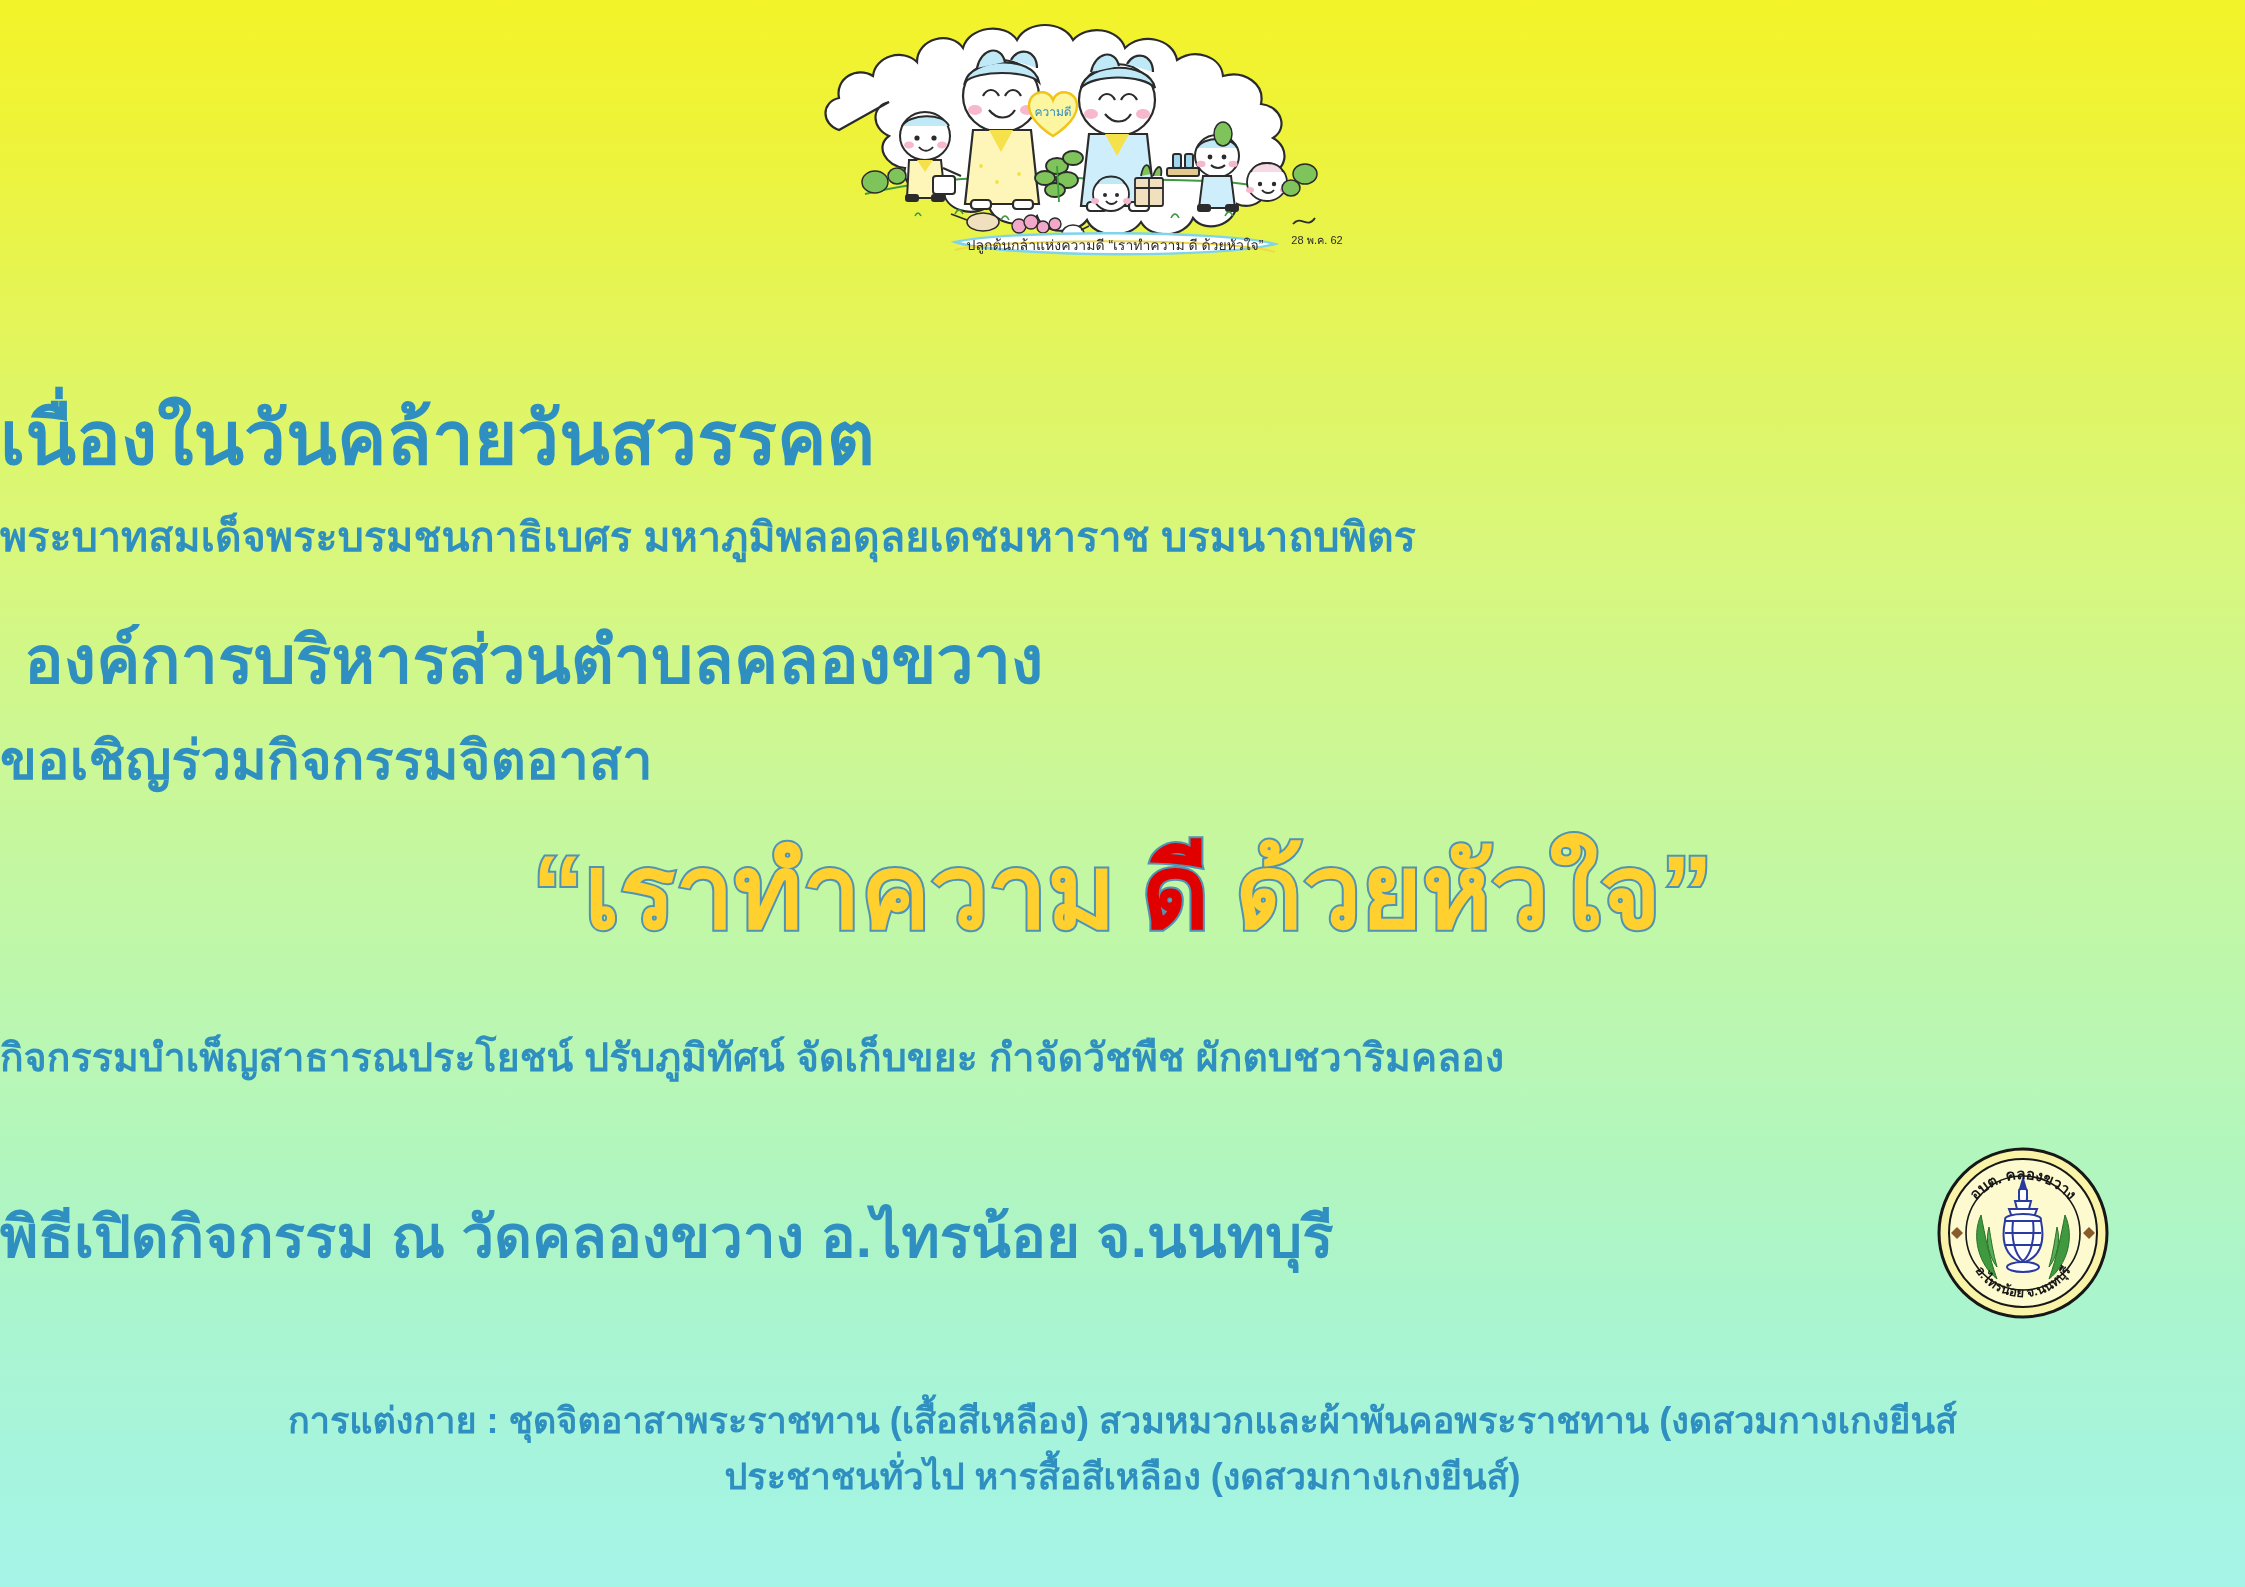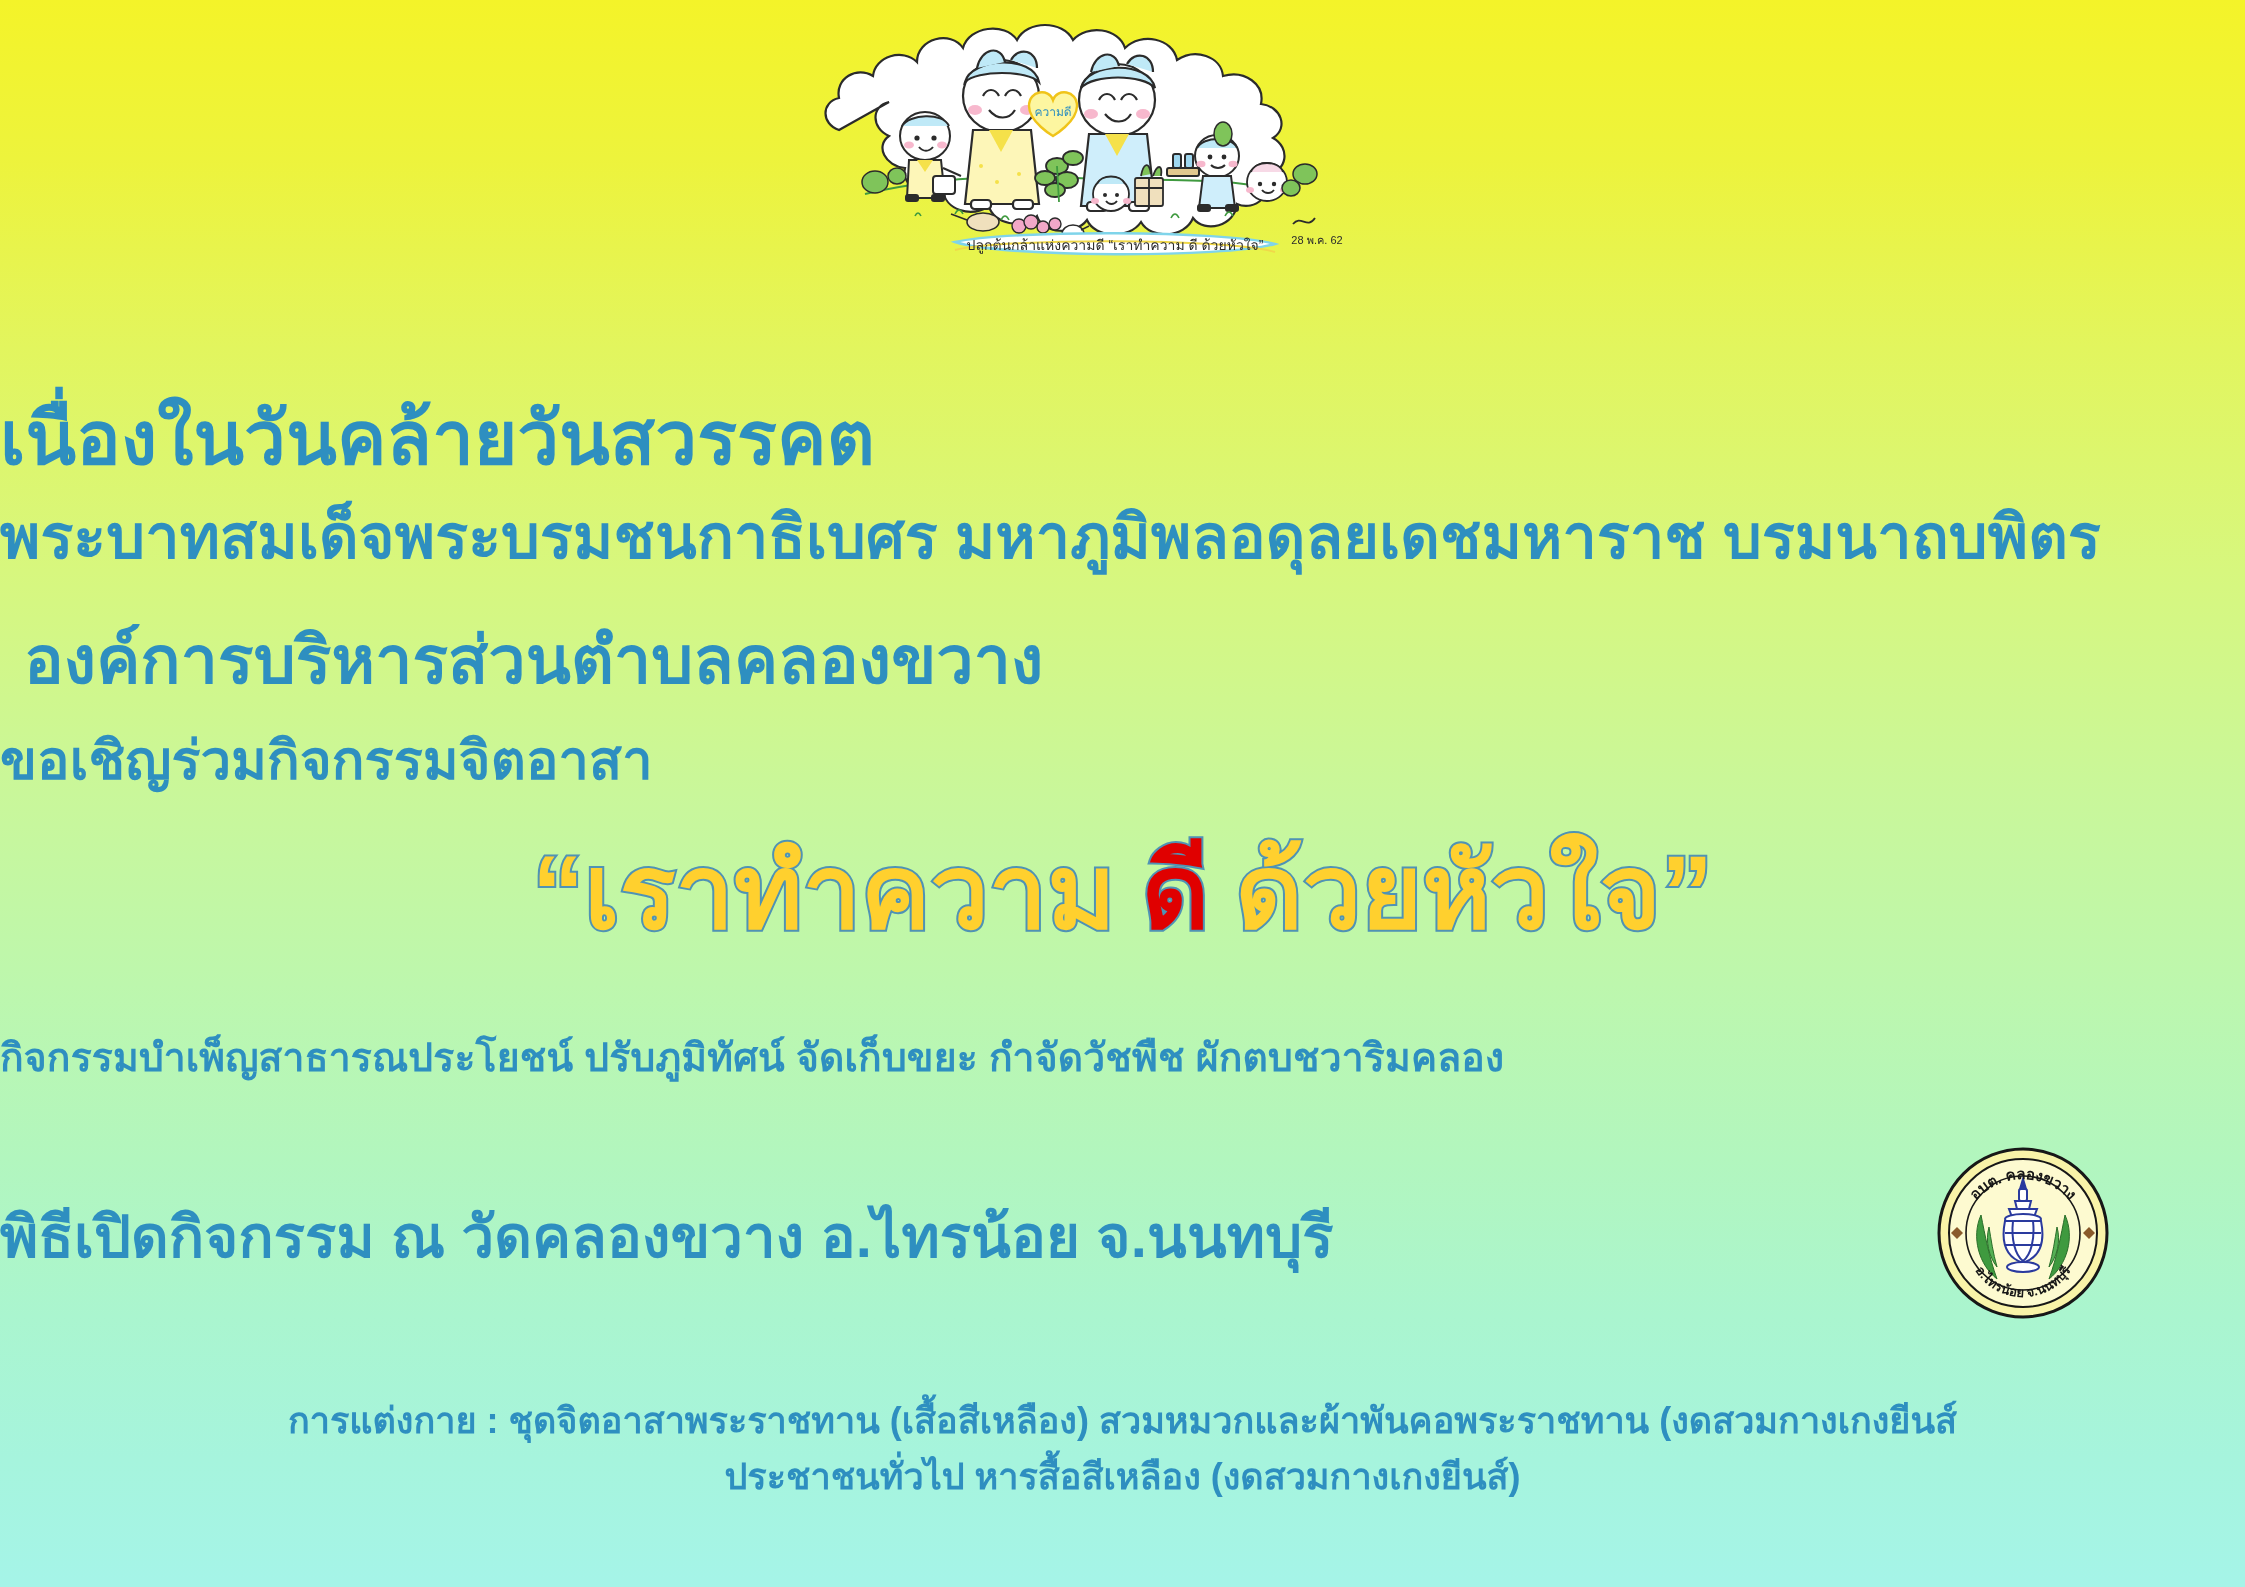--- a/index.html
+++ b/index.html
@@ -53,21 +53,21 @@
     letter-spacing: 0.2px;
   }
 
   #line-occasion {
     top: 396px;
     font-size: 74px;
     line-height: 86px;
   }
   #line-royal-title {
     top: 500px;
-    font-size: 61px;
+    font-size: 41px;
     line-height: 74px;
   }
   #line-organization {
     top: 620px;
     font-size: 66px;
     line-height: 80px;
     padding-left: 24px;
   }
   #line-invitation {
     top: 727px;

